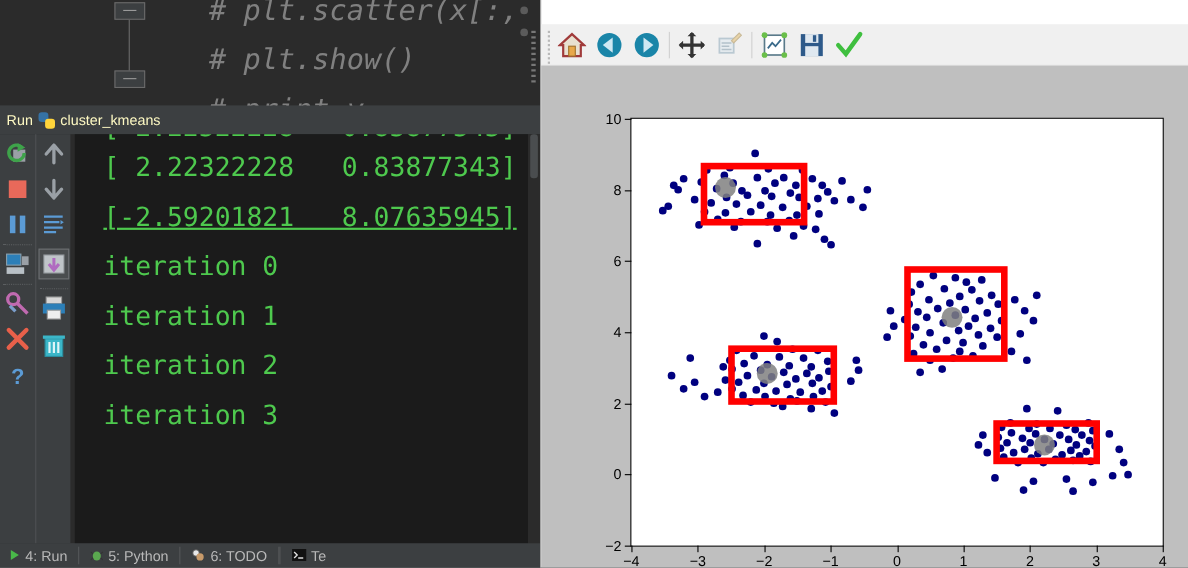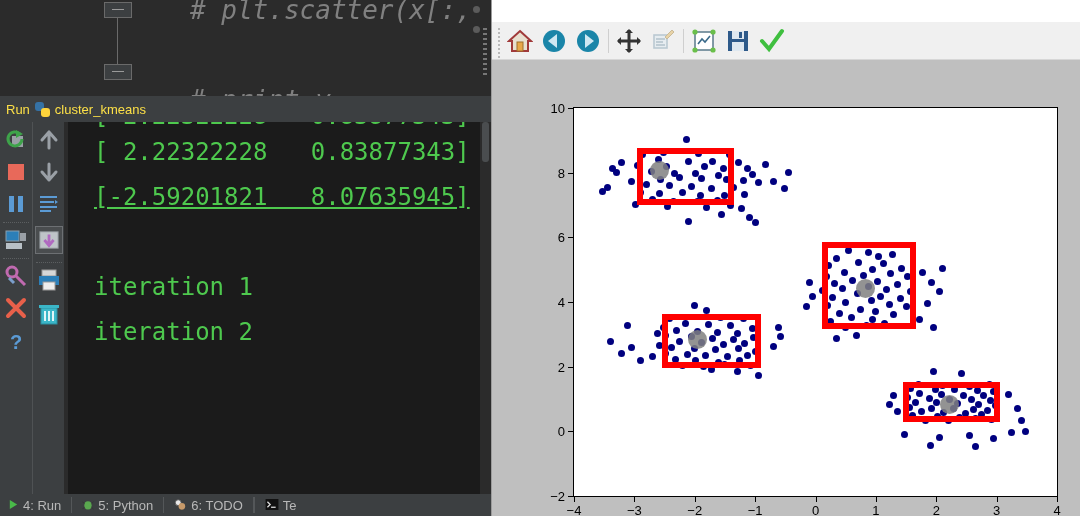--- a/index.html
+++ b/index.html
@@ -24,21 +24,21 @@
           font-family:"DejaVu Sans Mono", monospace; white-space:pre; }
 
   
   .edmark { position:absolute; right:11px; width:7px; height:7px; border-radius:50%; background:#5b5b5b; }
   .edscroll { position:absolute; right:2px; top:28px; width:8px; height:66px; }
   .edscroll i { display:block; width:4px; height:2px; margin:0 auto 3px; background:#777; }
 
   
   #runhdr { position:absolute; left:0; top:96px; width:491px; height:26px; background:#3c3f41;
             display:flex; align-items:center; padding-left:6px; gap:5px; }
-  #runhdr .t { color:#fde047; font-size:13px; }
+  #runhdr .t { color:#fef9c3; font-size:13px; }
   .pyicon { position:relative; width:15px; height:15px; }
   .pyicon b, .pyicon i { position:absolute; width:9px; height:9px; border-radius:3px; display:block; }
   .pyicon b { background:#3572A5; left:0; top:0; }
   .pyicon i { background:#FFD43B; right:0; bottom:0; }
 
   
   #runbody { position:absolute; left:0; top:122px; width:491px; height:372px; background:#2b2b2b; }
   .railcol { position:absolute; top:0; width:32px; height:372px; background:#3c3f41; }
   #rail1 { left:0; }
   #rail2 { left:32px; border-left:1px solid #4f5254; }
@@ -98,20 +98,21 @@
 <div id="root">
 
   <div id="ide">
 
     <div id="editor">
       <div class="foldline" style="top:14px; height:56px;"></div>
       <div class="fold" style="top:2px;"></div>
       <div class="fold" style="top:64px;"></div>
 
       <div class="code" style="top:-5px;"># plt.scatter(x[:,</div>
+      <div class="code" style="top:40px;"># plt.show()</div>
       <div class="code" style="top:85px;"># print y</div>
 
       <div class="edmark" style="top:6px;"></div>
       <div class="edmark" style="top:26px;"></div>
       <div class="edscroll">
         <i></i>
           <i></i>
           <i></i>
           <i></i>
           <i></i>
@@ -218,22 +219,24 @@
             <path d="M8 9 V19 M12 9 V19 M16 9 V19" stroke="#dff5f8" stroke-width="2"></path>
             <rect x="2" y="3" width="20" height="3" fill="#3bb6c8"></rect>
           </svg>
         </div>
       </div>
 
       <div id="console">
         <div class="cline" style="top:-20px;">[ 2.22322228   0.83877343]</div>
         <div class="cline" style="top:16px;">[ 2.22322228   0.83877343]</div>
         <div class="cline" style="top:61px;text-decoration:underline;">[-2.59201821   8.07635945]</div>
+        <div class="cline" style="top:106px;">iteration 0</div>
         <div class="cline" style="top:151px;">iteration 1</div>
         <div class="cline" style="top:196px;">iteration 2</div>
+        <div class="cline" style="top:241px;">iteration 3</div>
       </div>
       <div id="conscroll">
         <div class="thumb"></div>
       </div>
     </div>
 
     <div id="statusbar">
       <div class="sbtab first">
         <span>
           <svg width="11" height="11" viewBox="0 0 12 12">

